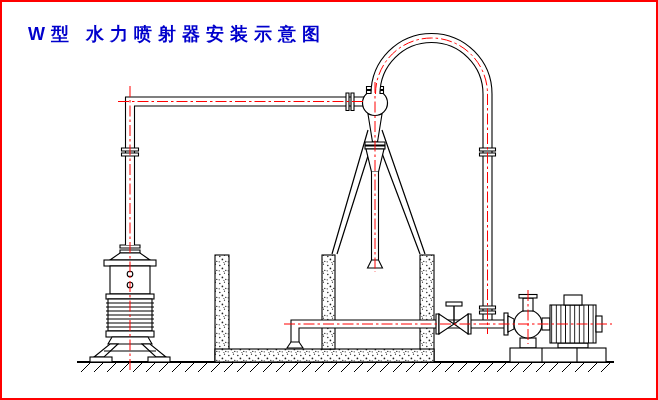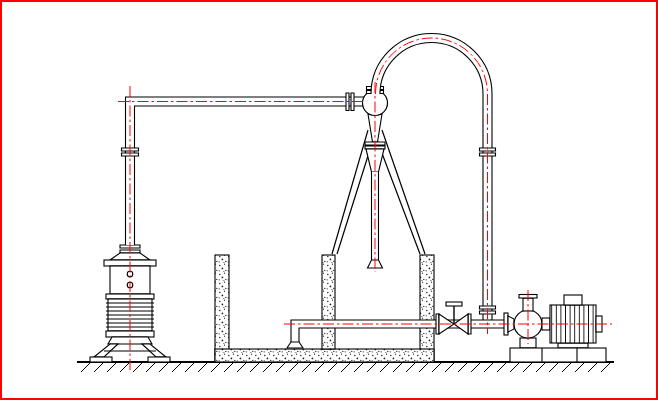--- a/index.html
+++ b/index.html
@@ -24,20 +24,21 @@
     white-space: nowrap;
     z-index: 2;
   }
   svg.diagram { position: absolute; left: 0; top: 0; }
 </style>
 </head>
 <body>
 
 <div class="canvas">
 
+  <div class="title">W型 水力喷射器安装示意图</div>
 
   <svg class="diagram" width="658" height="400" viewBox="0 0 658 400" xmlns="http://www.w3.org/2000/svg">
     <defs>
       <pattern id="stipple" width="9" height="9" patternUnits="userSpaceOnUse">
         <rect width="9" height="9" fill="#ffffff"></rect>
         <circle cx="1.8" cy="2.5" r="0.75" fill="#222222"></circle>
         <circle cx="6.5" cy="1.2" r="0.6" fill="#222222"></circle>
         <circle cx="4.4" cy="5.4" r="0.85" fill="#222222"></circle>
         <circle cx="7.8" cy="7.4" r="0.65" fill="#222222"></circle>
         <circle cx="1.2" cy="7.8" r="0.6" fill="#222222"></circle>

